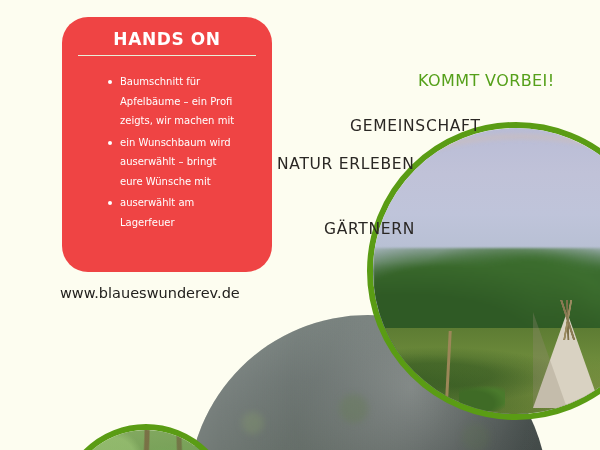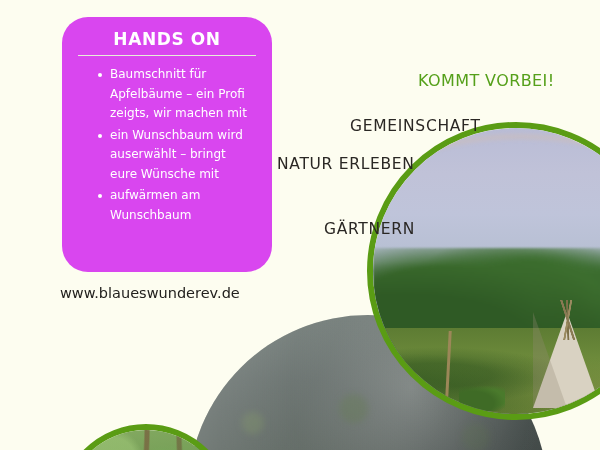--- a/index.html
+++ b/index.html
@@ -209,45 +209,45 @@
       radial-gradient(ellipse at 65% 50%, #4a7a2c 0 44%, rgba(0,0,0,0) 70%);
   }
 
   
   #hands-on-card {
     position: absolute;
     left: 62px;
     top: 17px;
     width: 210px;
     height: 255px;
-    background: #d946ef;
+    background: #ef4444;
     border-radius: 26px;
     box-sizing: border-box;
     padding: 9px 14px 16px 14px;
   }
   #hands-on-title {
     margin: 0;
     color: #ffffff;
     font-size: 17px;
     font-weight: bold;
     letter-spacing: 0.6px;
     text-align: center;
     line-height: 26px;
   }
   #hands-on-divider {
     height: 1px;
     background: #e8efd8;
     margin: 3px 2px 9px 2px;
   }
   #hands-on-list {
-    margin: 6px;
+    margin: 16px;
     padding: 0 0 0 16px;
     list-style: none;
     color: #ffffff;
-    font-size: 12px;
+    font-size: 10px;
     line-height: 19.5px;
   }
   #hands-on-list li {
     position: relative;
     margin: 0 0 2px 0;
     padding-left: 12px;
   }
   #hands-on-list li::before {
     content: "";
     position: absolute;
@@ -319,21 +319,21 @@
     <div class="tipi-shade"></div>
     <div class="poles"></div>
   </div>
 
   <div id="hands-on-card">
     <h1 id="hands-on-title">HANDS ON</h1>
     <div id="hands-on-divider"></div>
     <ul id="hands-on-list">
       <li>Baumschnitt für Apfelbäume – ein Profi zeigts, wir machen mit</li>
       <li>ein Wunschbaum wird auserwählt – bringt eure Wünsche mit</li>
-      <li>aufwärmen am Wunschbaum</li>
+      <li>auserwählt am Lagerfeuer</li>
     </ul>
   </div>
 
   <div id="more-info">
     <div class="line">www.blaueswunderev.de</div>
   </div>
 
   <div id="kommt-vorbei">KOMMT VORBEI!</div>
   <div class="keyword" id="keyword-0">GEMEINSCHAFT</div>
   <div class="keyword" id="keyword-1">NATUR ERLEBEN</div>

